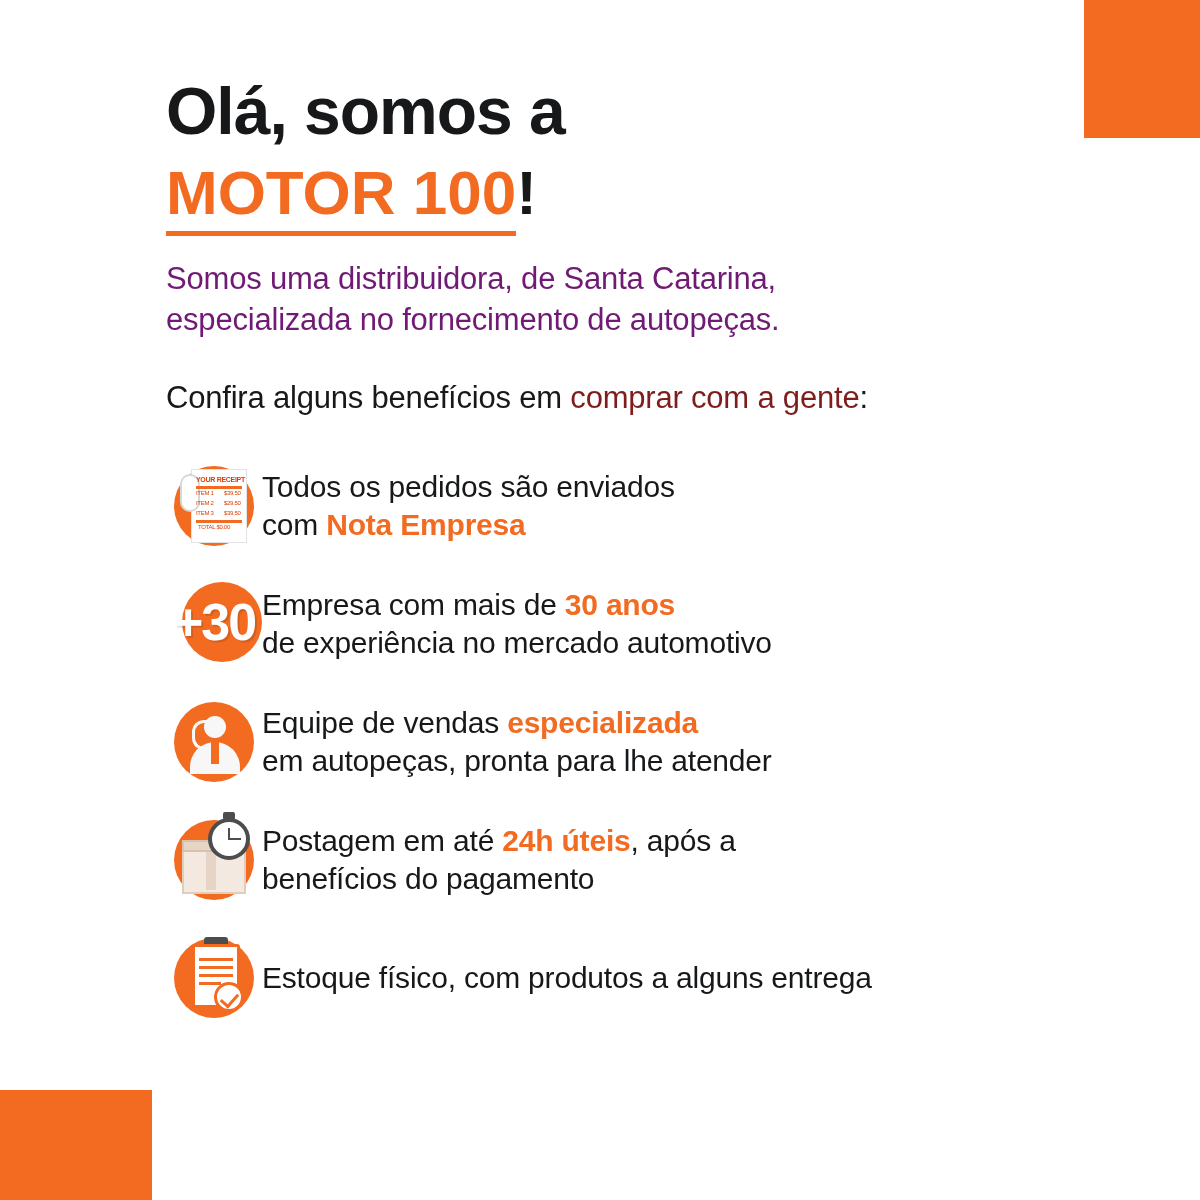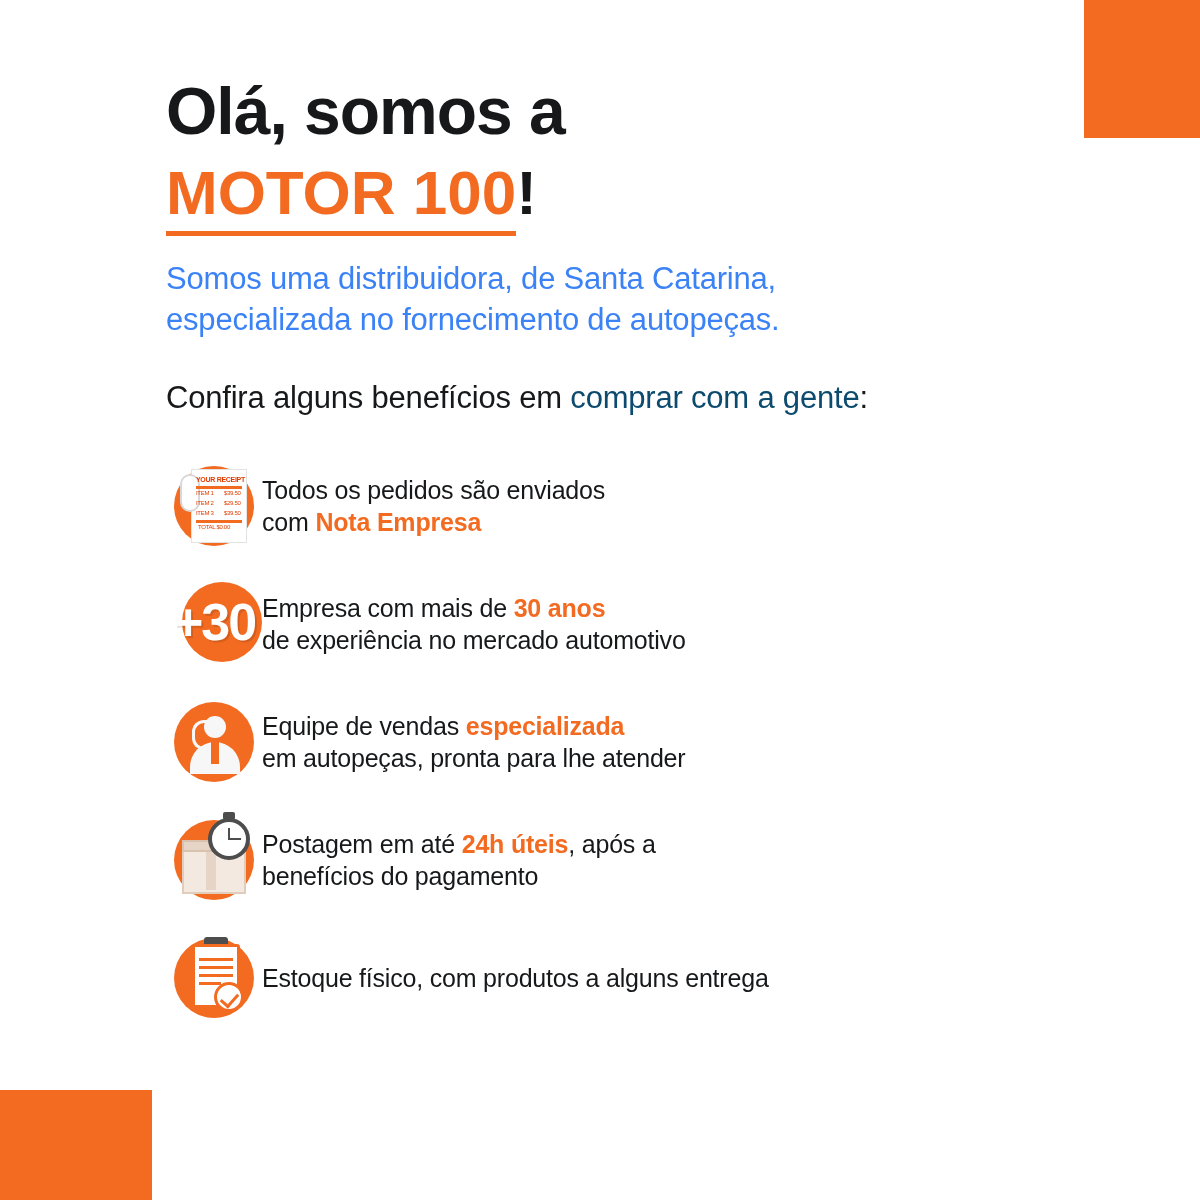--- a/index.html
+++ b/index.html
@@ -68,32 +68,32 @@
   .brand {
     color: #f26b21;
     border-bottom: 5px solid #f26b21;
     padding-bottom: 4px;
   }
 
   
   .intro {
     margin: 34px 0 0 0;
     font-size: 31px;
-    color: #3b82f6;
+    color: #701a75;
     line-height: 1.33;
     letter-spacing: -0.2px;
   }
   .benefits-line {
     margin: 40px 0 0 0;
     font-size: 31px;
     color: #16181a;
     letter-spacing: -0.2px;
   }
   .accent {
-    color: #0c4a6e;
+    color: #7f1d1d;
   }
   .accent-bold {
     color: #f26b21;
     font-weight: bold;
   }
 
   
   .benefits {
     margin-top: 42px;
   }
@@ -103,21 +103,21 @@
     min-height: 96px;
     margin-bottom: 22px;
   }
   .benefit-icon {
     width: 96px;
     min-width: 96px;
     height: 96px;
     position: relative;
   }
   .benefit-text {
-    font-size: 25px;
+    font-size: 30px;
     color: #16181a;
     line-height: 1.28;
     letter-spacing: -0.2px;
   }
 
   
   .circle {
     position: absolute;
     left: 8px;
     top: 8px;

